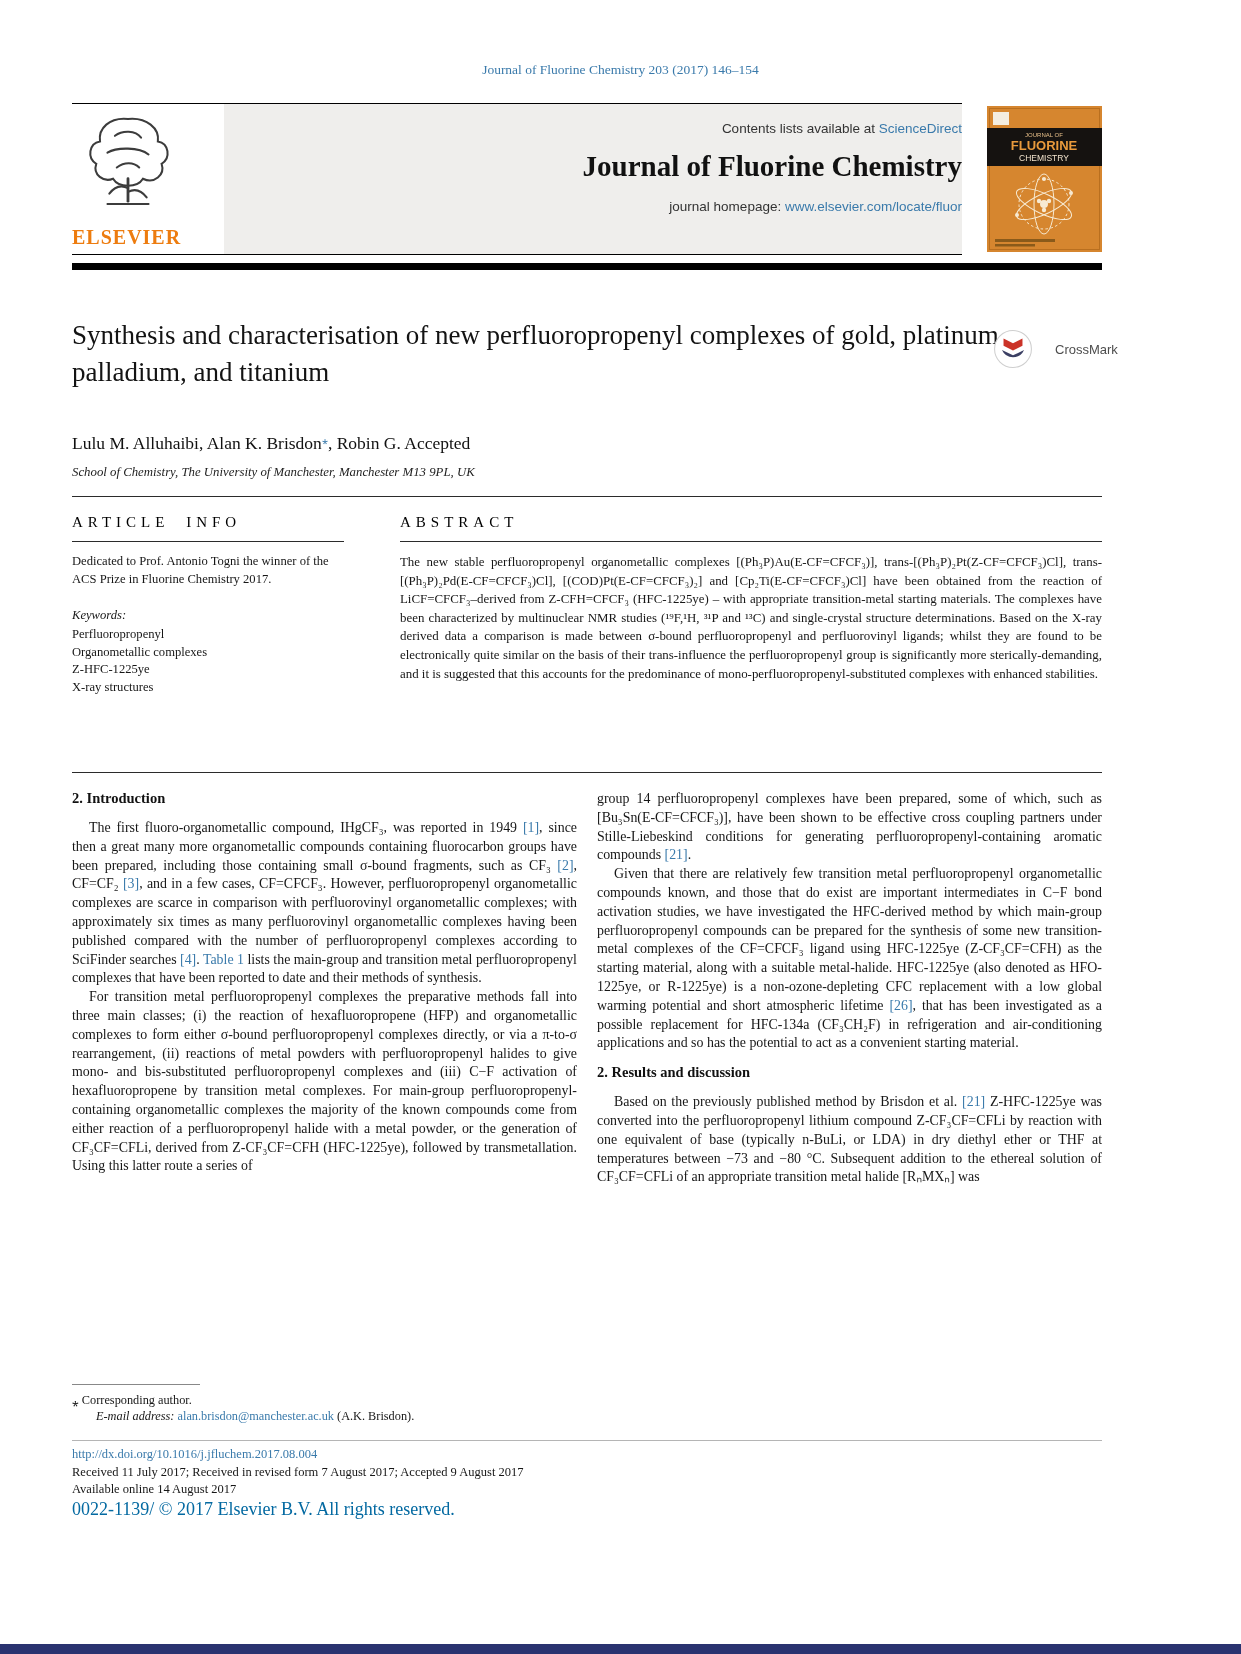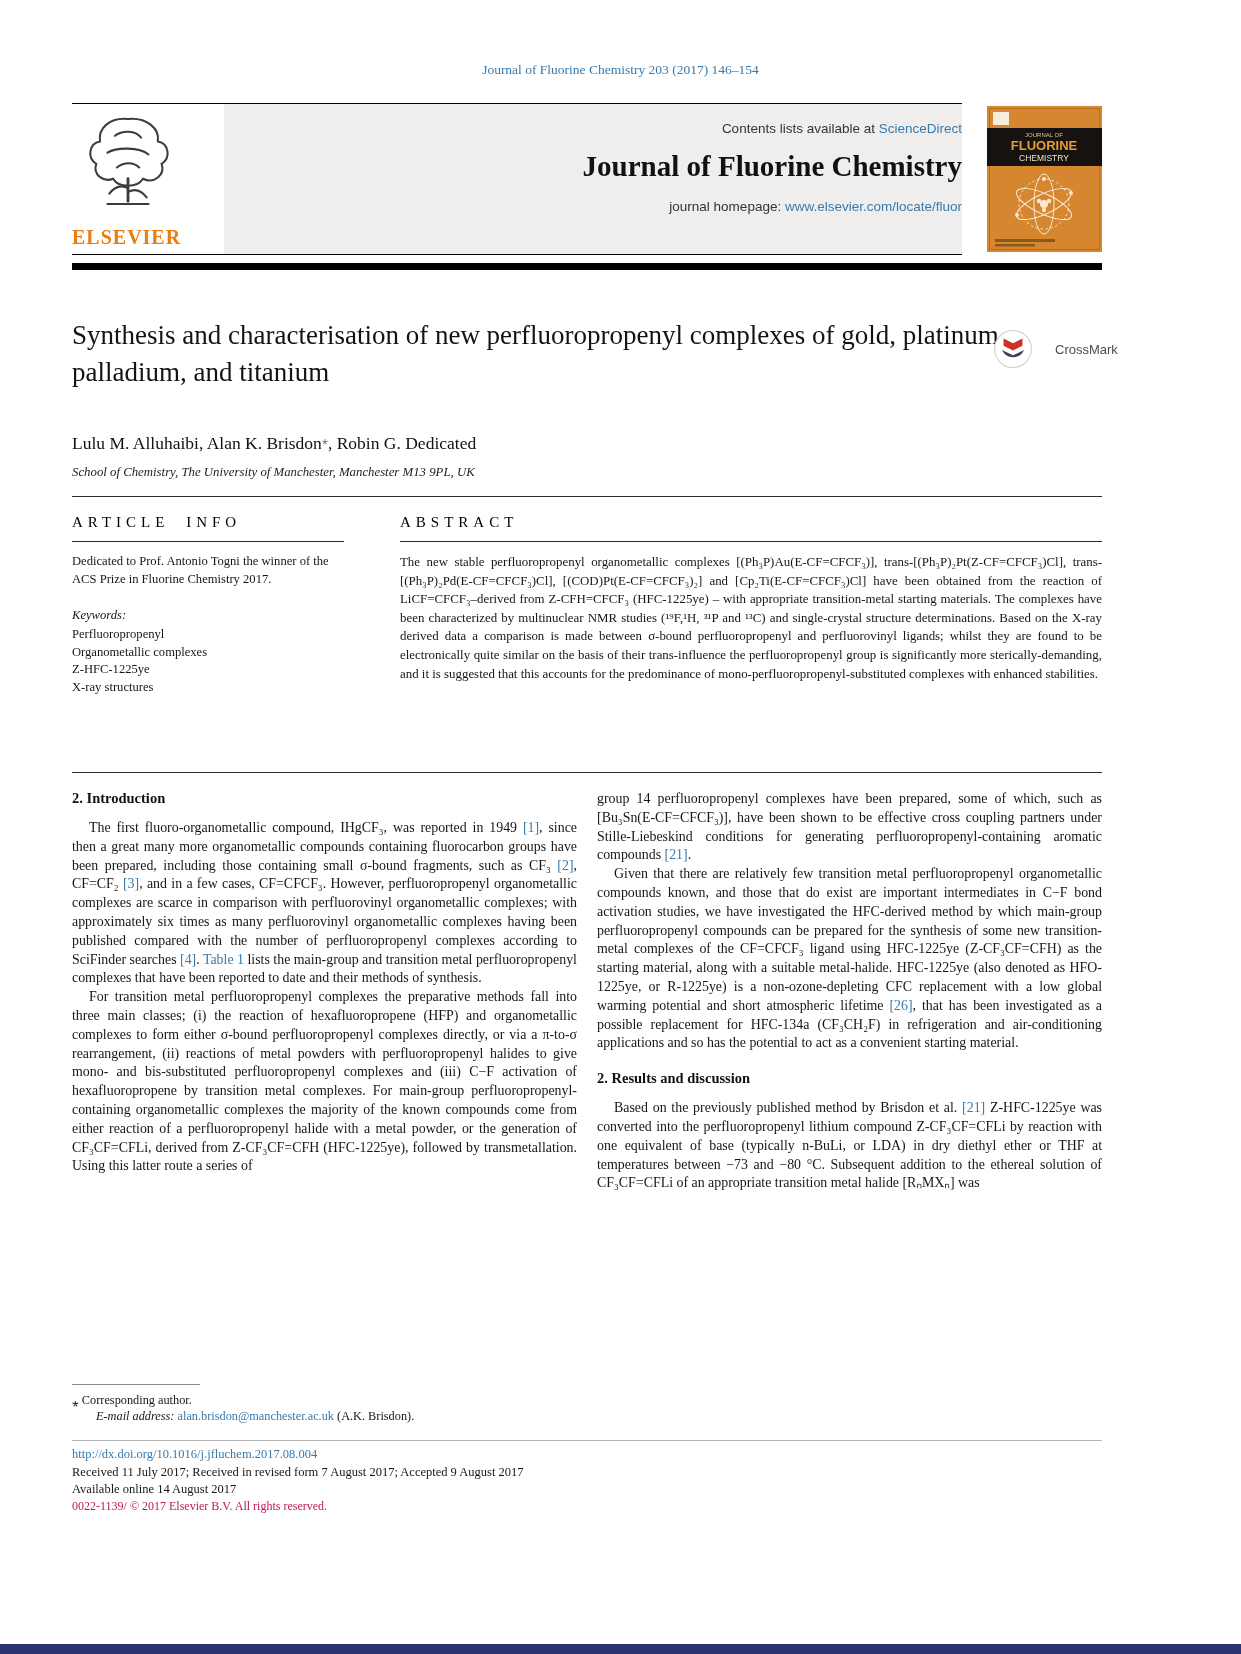--- a/index.html
+++ b/index.html
@@ -52,35 +52,35 @@
   .dedication { top:553px; left:72px; width:272px; font-size:12.6px; line-height:17.5px; color:#161616; }
   .kw-label { top:608px; left:72px; font-size:12.6px; font-style:italic; color:#161616; }
   .kw-list { top:626px; left:72px; width:272px; font-size:12.6px; line-height:17.5px; color:#161616; }
   .abstract-text { top:553px; left:400px; width:702px; font-size:12.9px; line-height:18.6px;
     text-align:justify; color:#161616; }
 
   .col { top:790px; width:505px; }
   .left-col { left:72px; }
   .right-col { left:597px; }
   .sec-heading { font-size:14.5px; font-weight:bold; margin:0 0 12px 0; color:#111; }
-  .results { margin-top:17px; margin-bottom:12px; }
+  .results { margin-top:11px; margin-bottom:12px; }
   .para { font-size:13.9px; line-height:18.8px; text-align:justify; color:#161616; margin:0; }
   .para.indent { text-indent:17px; }
   .cite { color:var(--accent); }
 
   .fn-rule { top:1384px; left:72px; width:128px; height:1px; background:#888; }
   .fn-corresponding { top:1391px; left:72px; font-size:12.3px; color:#161616; }
   .fn-email { top:1409px; left:96px; width:490px; font-size:12.3px; color:#161616; }
   .em-label { font-style:italic; }
 
   .footer-rule { top:1440px; left:72px; width:1030px; height:1px; background:#b5b5b5; }
   .doi { top:1447px; left:72px; font-size:12.5px; }
   .received { top:1465px; left:72px; font-size:12.5px; color:#161616; }
   .available { top:1482px; left:72px; font-size:12.5px; color:#161616; }
-  .copyright { top:1499px; left:72px; font-size:12px; color:#be185d; }
+  .copyright { top:1499px; left:72px; font-size:18px; color:#0369a1; }
 
   .bottom-bar { top:1644px; left:0; width:1241px; height:10px; background:var(--footer-bar); }
 </style>
 </head>
 <body>
 
 <div class="page">
 
   <div class="abs journal-ref">Journal of Fluorine Chemistry 203 (2017) 146–154</div>
 
@@ -147,21 +147,21 @@
   <div class="abs crossmark">
     <svg width="40" height="40" viewBox="0 0 38 38">
       <circle cx="19" cy="19" r="17.5" fill="#fff" stroke="#cfcfcf"></circle>
       <path d="M10 9 L19 13.5 L28 9 L28 16 L19 20.5 L10 16 Z" fill="#cb3328"></path>
       <path d="M8.5 20 A 11.5 11.5 0 0 0 29.5 20 L 19 25 Z" fill="#3b3f63"></path>
     </svg>
     <span class="cm-label">CrossMark</span>
   </div>
 
   <div class="abs authors">
-    <span>Lulu M. Alluhaibi, Alan K. Brisdon</span><sup class="link">⁎</sup><span>, Robin G. Dedicated</span>
+    <span>Lulu M. Alluhaibi, Alan K. Brisdon</span><sup class="link">⁎</sup><span>, Robin G. Accepted</span>
   </div>
 
   <div class="abs affiliation">School of Chemistry, The University of Manchester, Manchester M13 9PL, UK</div>
 
   <div class="abs rule rule1"></div>
 
   <div class="abs info-heading">ARTICLE INFO</div>
   <div class="abs info-rule"></div>
   <div class="abs dedication">Dedicated to Prof. Antonio Togni the winner of the ACS Prize in Fluorine Chemistry 2017.</div>
   <div class="abs kw-label">Keywords:</div>

